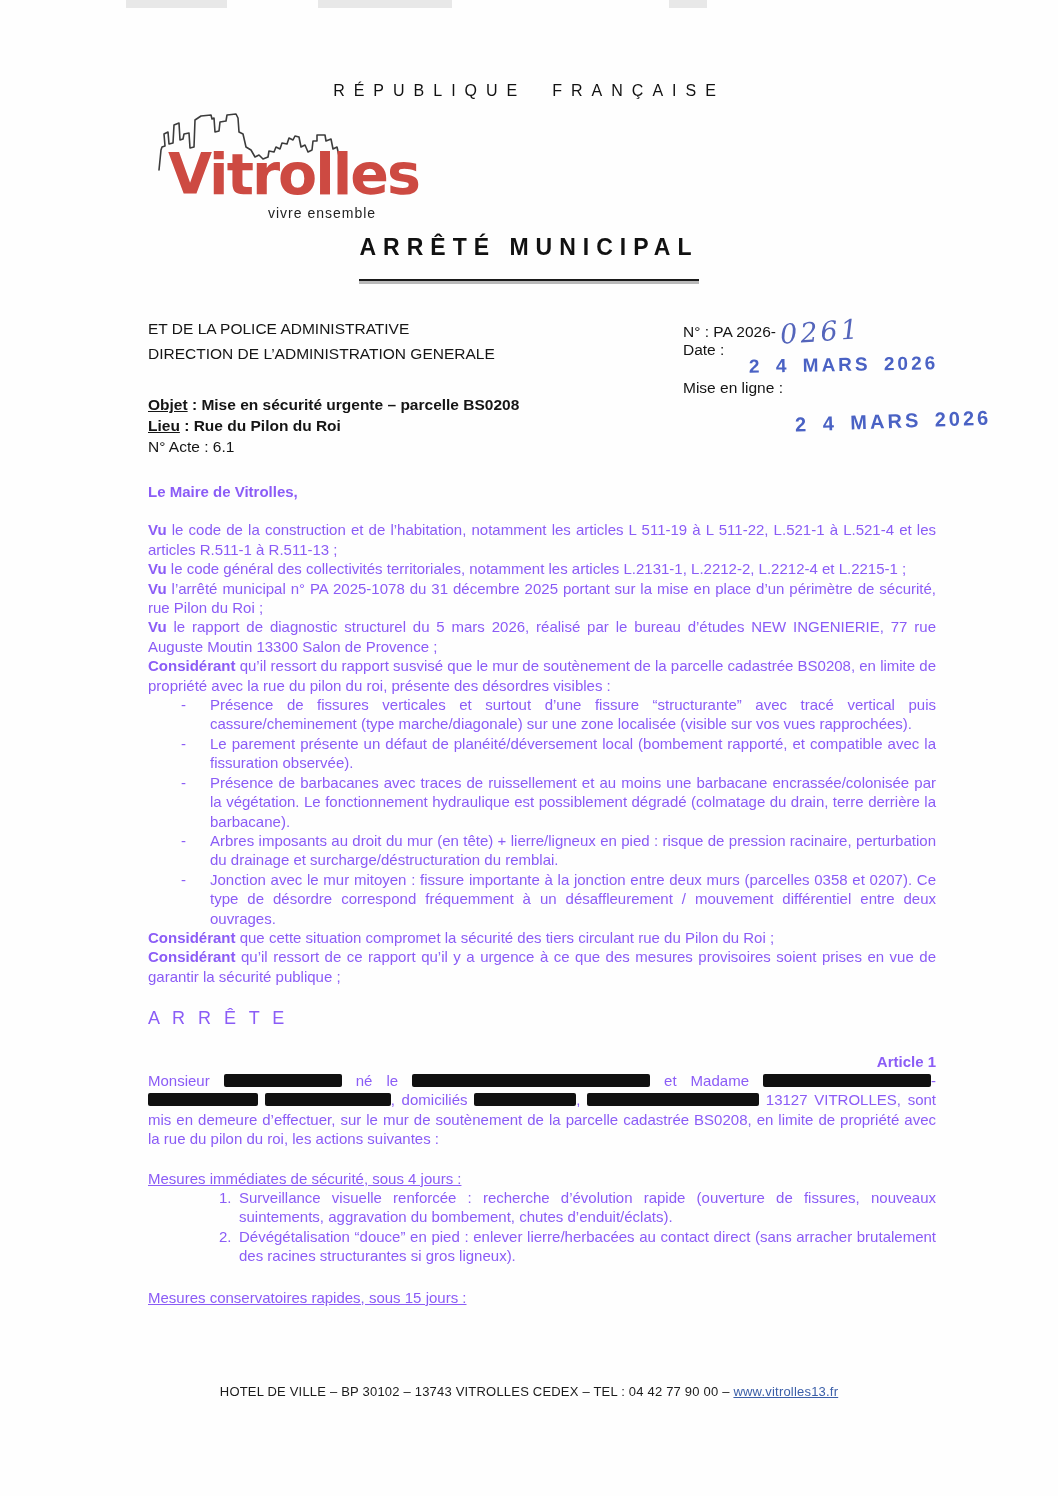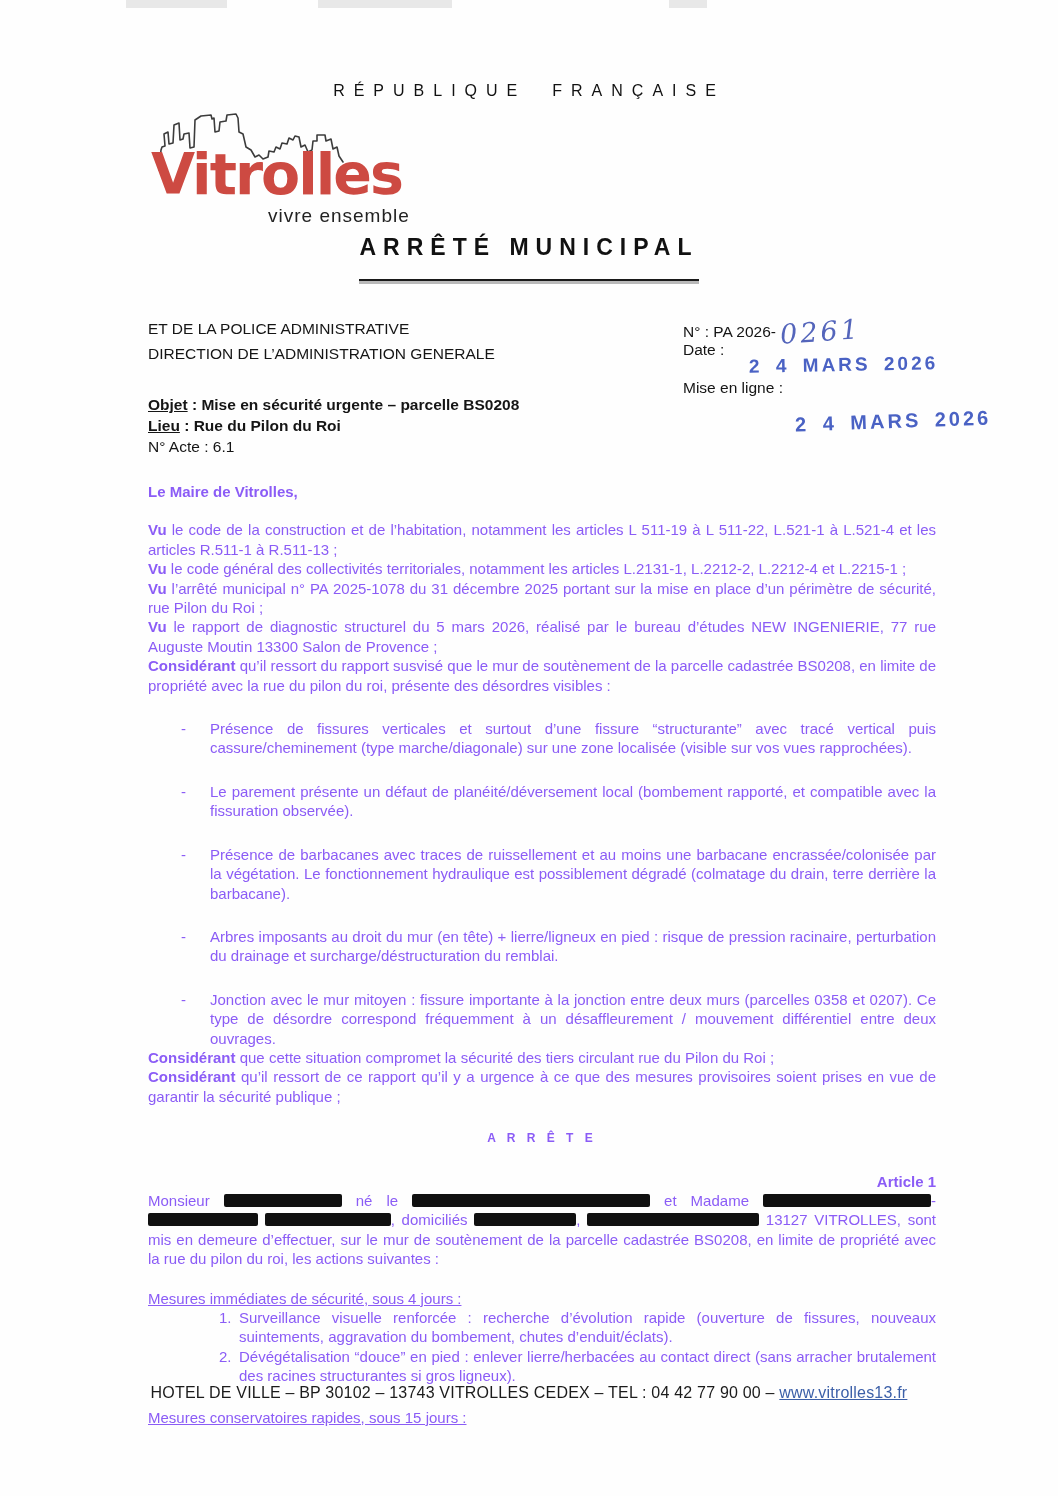--- a/index.html
+++ b/index.html
@@ -15,24 +15,24 @@
 
   .republique{
     position:absolute;top:82px;left:0;width:100%;text-align:center;
     font-size:16px;letter-spacing:9px;color:#111;white-space:nowrap;
   }
   .republique .word-gap{display:inline-block;width:26px;}
 
   .logo{position:absolute;left:148px;top:108px;width:270px;height:115px;}
   .logo svg{position:absolute;left:8px;top:2px;}
   .logo-wordmark{
-    position:absolute;left:3px;top:38px;font-size:57px;line-height:1;
+    position:absolute;left:20px;top:38px;font-size:57px;line-height:1;
     font-weight:700;letter-spacing:-2px;color:#cd4a42;font-family:"DejaVu Sans",sans-serif;
   }
-  .logo-tagline{position:absolute;left:120px;top:97px;font-size:19px;letter-spacing:1px;color:#222;}
+  .logo-tagline{position:absolute;left:120px;top:97px;font-size:14px;letter-spacing:1px;color:#222;}
 
   .doc-title{position:absolute;top:234px;left:0;width:100%;text-align:center;}
   .doc-title span{
     font-size:23px;font-weight:700;letter-spacing:7px;color:#111;
     border-bottom:2px solid #1a1a1a;box-shadow:0 3px 0 #b9b9b9;padding-bottom:19px;
   }
 
   .meta-left{position:absolute;left:148px;top:316px;width:480px;font-size:15.5px;line-height:25px;color:#151515;}
   .meta-right{position:absolute;left:683px;top:316px;width:330px;font-size:15.5px;color:#151515;}
   .meta-right .row{position:absolute;white-space:nowrap;}
@@ -56,37 +56,37 @@
   .objet-block .ul{text-decoration:underline;}
 
   .body{
     position:absolute;left:148px;top:482px;width:788px;
     font-size:15px;line-height:19.4px;text-align:justify;color:#8b5cf6;
   }
   .body p{margin:0;}
   .salutation{font-weight:700;text-align:left;margin-bottom:19px !important;}
   .lead{font-weight:700;}
   ul.disorders{list-style:none;margin:0;padding:0;}
-  ul.disorders li{position:relative;padding-left:62px;text-align:justify;margin-top:24px;}
+  ul.disorders li{position:relative;padding-left:62px;text-align:justify;}
   ul.disorders li::before{content:"-";position:absolute;left:33px;top:0;}
-  .arrete-heading{text-align:center;font-weight:700;font-size:12px;letter-spacing:4px;margin:23px 0 23px 0 !important;}
+  .arrete-heading{text-align:left;font-weight:400;font-size:18px;letter-spacing:4px;margin:23px 0 23px 0 !important;}
   .article-heading{font-weight:700;text-align:right;}
   .redact{
     display:inline-block;background:#101010;height:13px;border-radius:2px;
     vertical-align:baseline;transform:translateY(1px);
   }
   .section-heading{text-decoration:underline;text-align:left;margin-top:20px !important;}
   ol.measures{list-style:none;counter-reset:m;margin:0;padding:0;}
   ol.measures li{counter-increment:m;position:relative;padding-left:91px;text-align:justify;}
   ol.measures li::before{content:counter(m) ".";position:absolute;left:71px;top:0;}
   .section-heading.second{margin-top:22px !important;}
 
   .footer{
     position:absolute;top:1384px;left:0;width:100%;text-align:center;
-    font-size:16px;color:#1b1b1b;letter-spacing:0.2px;
+    font-size:13px;color:#1b1b1b;letter-spacing:0.2px;
   }
   .footer a{color:#3b5fa8;text-decoration:underline;cursor:pointer;}
 </style>
 </head>
 <body>
 
 <div class="page">
 
   <div class="top-redact b1"></div>
   <div class="top-redact b2"></div>

